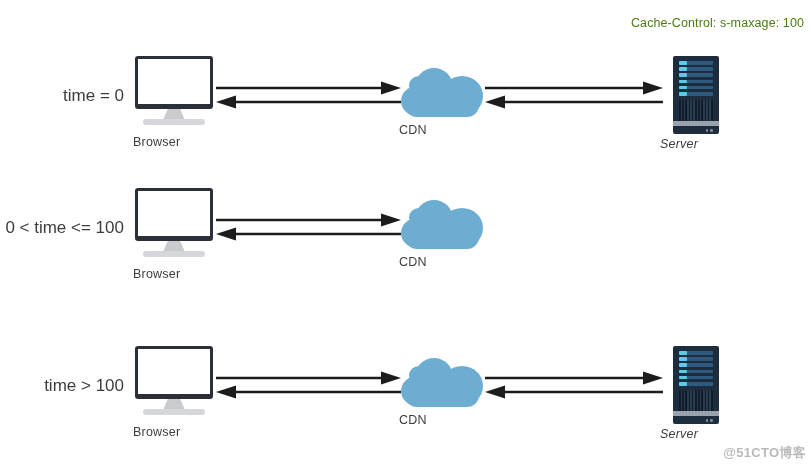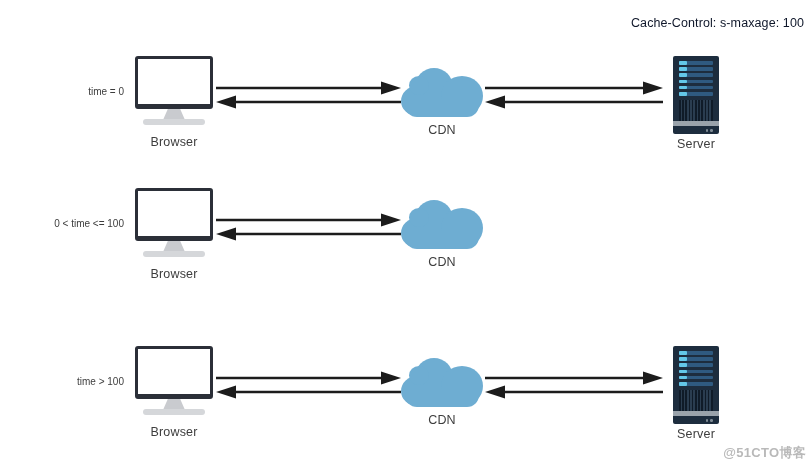--- a/index.html
+++ b/index.html
@@ -20,21 +20,21 @@
     position: absolute;
     inset: 0;
   }
 
   
   .header-note {
     position: absolute;
     right: 8px;
     top: 16px;
     font-size: 12.5px;
-    color: #0f172a;
+    color: #4d7c0f;
     letter-spacing: 0.1px;
     white-space: nowrap;
   }
 
   
   .row {
     position: absolute;
     left: 0;
     width: 812px;
     height: 120px;
@@ -43,29 +43,29 @@
   .row-2 { top: 180px; }
   .row-3 { top: 338px; }
 
   
   .row-label {
     position: absolute;
     left: 0;
     top: 38px;
     width: 124px;
     text-align: right;
-    font-size: 10px;
+    font-size: 17px;
     color: #3d3d3d;
     white-space: nowrap;
   }
 
   
   .node {
     position: absolute;
-    text-align: center;
+    text-align: left;
   }
   .node-caption {
     font-size: 12.5px;
     color: #3d3d3d;
     margin-top: 3px;
     letter-spacing: 0.2px;
   }
 
   
   .node-browser {
@@ -137,20 +137,21 @@
   .cloud .c5 {
     left: 4px; top: 37px; width: 74px; height: 18px;
     border-radius: 0 0 12px 12px;
   }
 
   
   .node-server {
     left: 660px;
     top: 8px;
     width: 72px;
+    font-style: italic;
   }
   .server {
     position: relative;
     width: 46px;
     height: 78px;
     margin: 0 auto;
     background: #1d2d3e;
     border-radius: 2px;
     overflow: hidden;
   }

